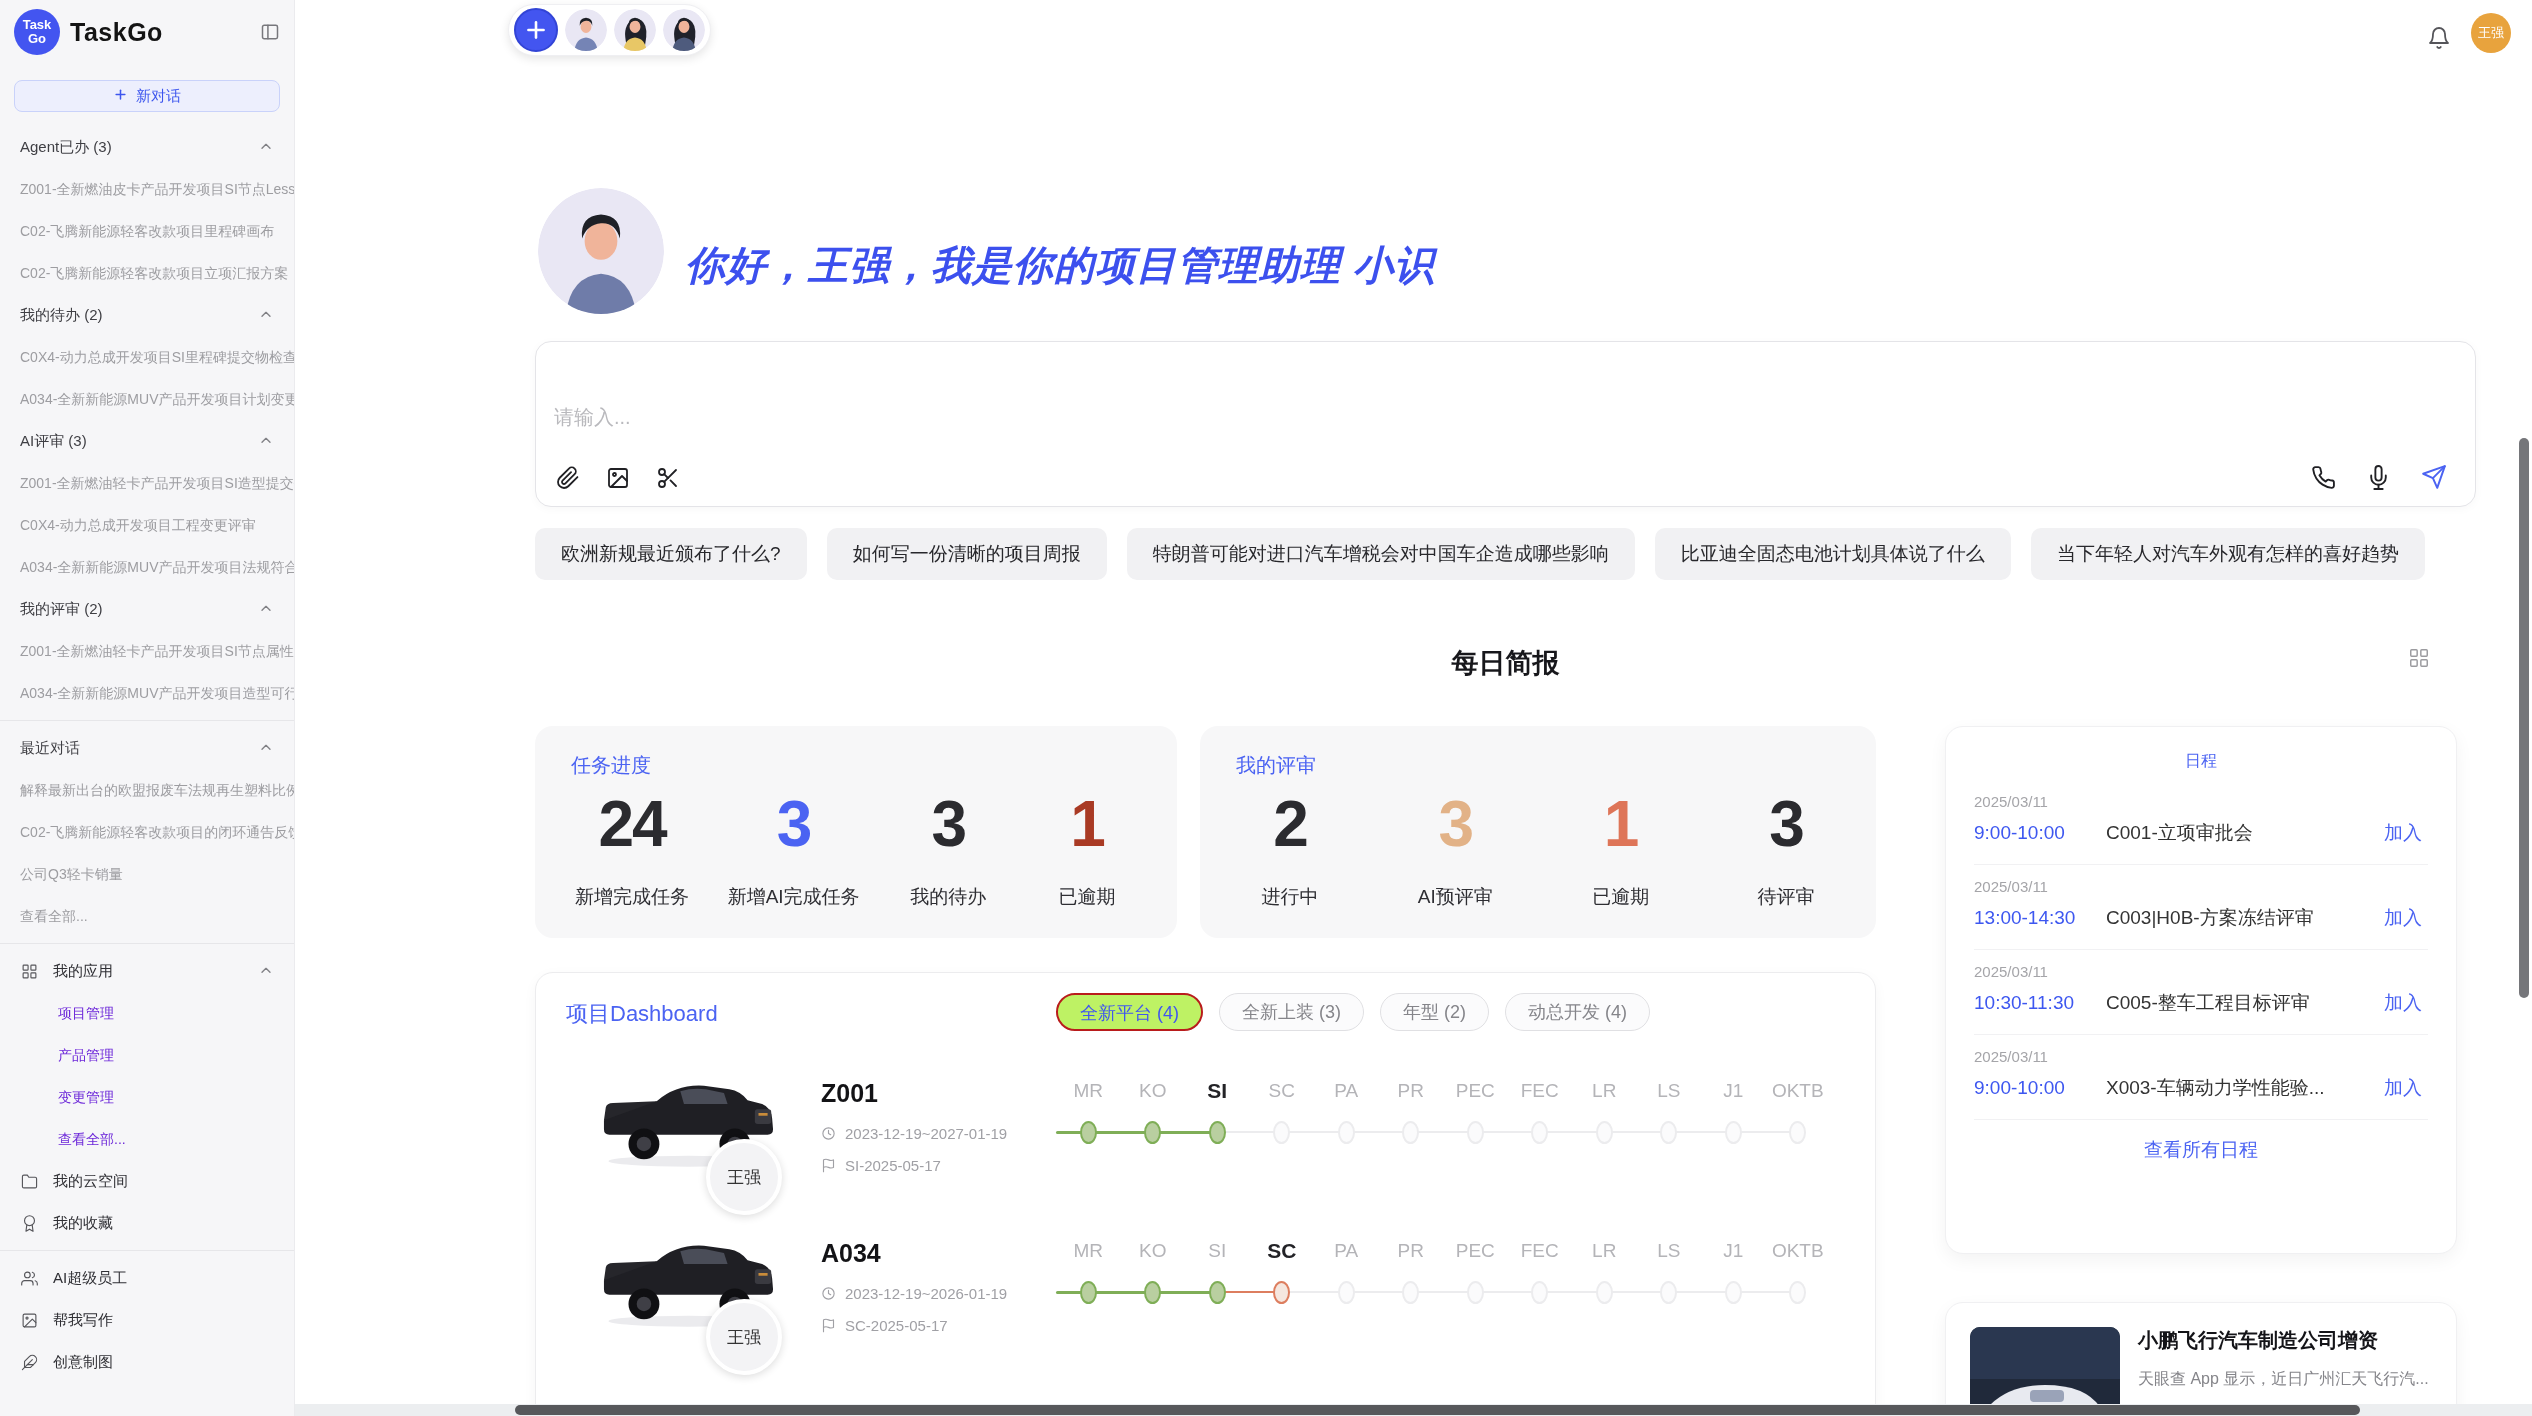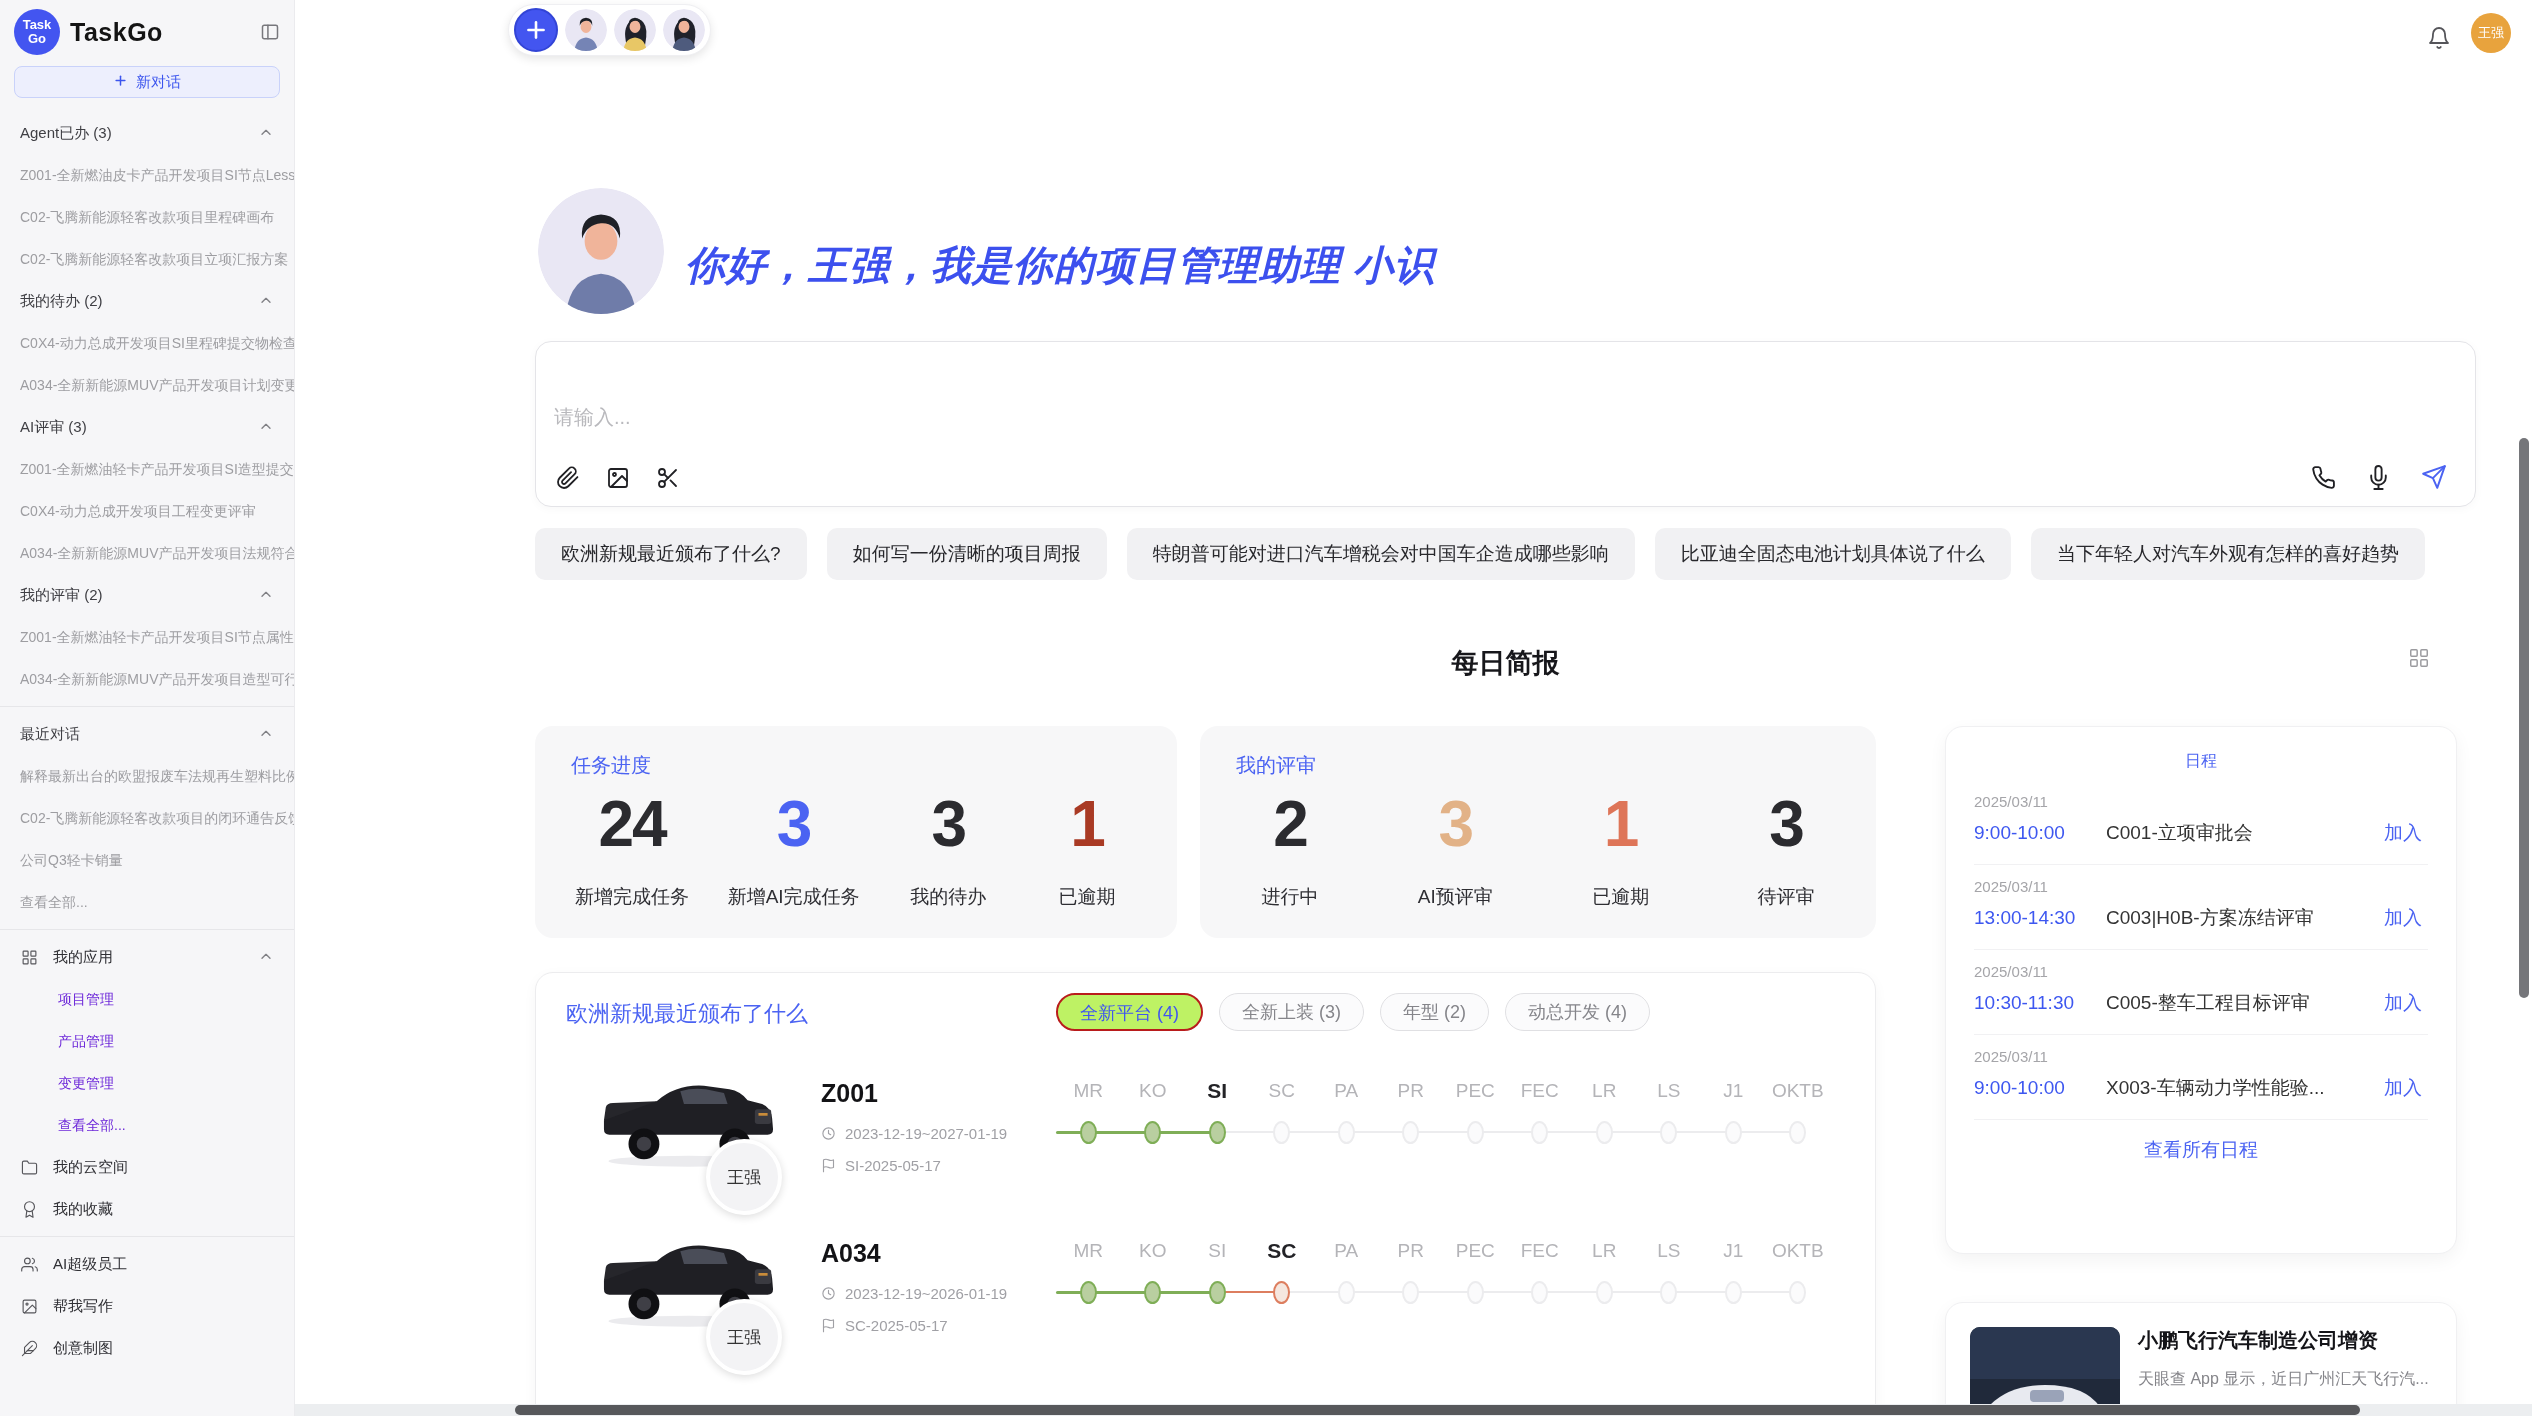--- a/index.html
+++ b/index.html
@@ -7,21 +7,21 @@
   html,body{overflow:hidden}
   body{width:2532px;height:1416px;background:#fff;font-family:"Liberation Sans",sans-serif;position:relative;color:#222}
   .screen{position:absolute;inset:0;overflow:hidden}
 
   
   .sidebar{position:absolute;left:0;top:0;bottom:0;width:295px;background:#f6f6f8;border-right:1px solid #ebebee;overflow:hidden}
   .side-header{display:flex;align-items:center;gap:10px;padding:9px 14px;height:64px}
   .logo{width:46px;height:46px;border-radius:50%;background:#4355f0;color:#fff;display:flex;flex-direction:column;align-items:center;justify-content:center;font-size:13px;line-height:1.05;font-weight:700;flex:none}
   .app-title{font-size:25px;font-weight:700;color:#141414;letter-spacing:.5px}
   .collapse{margin-left:auto;color:#77777c;display:flex;cursor:pointer}
-  .new-chat{margin:2px 14px 14px;height:32px;background:#edeffd;border:1px solid #c9d2fa;border-radius:8px;display:flex;align-items:center;justify-content:center;gap:8px;color:#3c55ee;font-size:15px;cursor:pointer}
+  .new-chat{margin:16px 14px 14px;height:32px;background:#edeffd;border:1px solid #c9d2fa;border-radius:8px;display:flex;align-items:center;justify-content:center;gap:8px;color:#3c55ee;font-size:15px;cursor:pointer}
   .sgroup-h{display:flex;align-items:center;height:42px;padding:0 20px;font-size:15px;color:#3f3f44;cursor:pointer}
   .sgroup-h .caret{margin-left:auto;color:#808085;display:flex}
   .sitem{height:42px;line-height:42px;padding:0 20px;font-size:14px;color:#9d9da1;white-space:nowrap;overflow:hidden;cursor:pointer}
   .sdivider{height:1px;background:#e6e6e9;margin:6px 0}
   .srow{display:flex;align-items:center;gap:15px;height:42px;padding:0 20px;font-size:15px;color:#2f2f34;cursor:pointer}
   .srow .ric{color:#55555a;display:flex;width:18px;justify-content:center}
   .srow .caret{margin-left:auto;color:#808085;display:flex}
   .ssub{padding-left:58px;color:#6d28d9;font-size:14px;height:42px;line-height:42px;white-space:nowrap;overflow:hidden;cursor:pointer}
 
   
@@ -409,21 +409,21 @@
             <div class="stat-lab">已逾期</div>
           </div>
           <div class="stat-col">
             <div class="stat-val" style="color: rgb(43, 43, 47);">3</div>
             <div class="stat-lab">待评审</div>
           </div>
         </div>
       </div>
 
     <div class="dash-card">
-      <div class="dash-title">欧洲新规最近颁布了什么</div>
+      <div class="dash-title">项目Dashboard</div>
       <div class="dash-filters" id="dash-filters">
           <div class="fchip active">全新平台 (4)</div>
           <div class="fchip idle">全新上装 (3)</div>
           <div class="fchip idle">年型 (2)</div>
           <div class="fchip idle">动总开发 (4)</div>
         </div>
       <div id="dash-projects">
           <div class="proj-row" style="top: 100px;">
             <div class="truck"><svg viewBox="0 0 210 110" width="100%" height="100%">
                 <path d="M12 52 L14 38 Q15 33 22 33 L70 31 L74 52 Z" fill="#26262b"></path>

